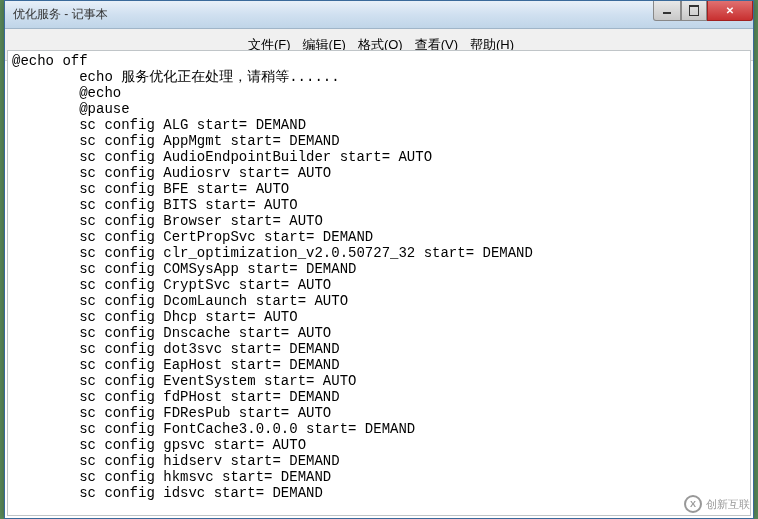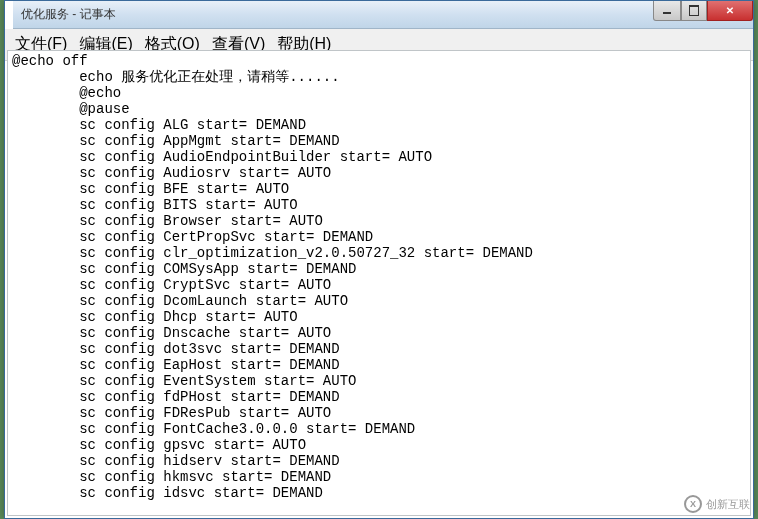--- a/index.html
+++ b/index.html
@@ -1,28 +1,28 @@
 <!DOCTYPE html>
 <html><head>
 <meta charset="utf-8">
 <style>
 * { margin: 0; padding: 0; box-sizing: border-box; }
 body { font-family: "Microsoft YaHei", "SimSun", sans-serif; background: #5a8a5a; width: 758px; height: 519px; overflow: hidden; position: relative; }
 .window { position: absolute; left: 4px; top: 0; width: 750px; height: 519px; background: #fff; border: 1px solid #3a6a9a; border-radius: 0; box-shadow: 0 0 8px rgba(0,0,0,0.3); }
-.titlebar { height: 28px; background: linear-gradient(to bottom, #e8f0f8 0%, #d0e0f0 50%, #c0d5e8 100%); border-bottom: 1px solid #a0b5c8; display: flex; align-items: center; padding-left: 8px; position: relative; margin-left: 8px; }
+.titlebar { height: 28px; background: linear-gradient(to bottom, #e8f0f8 0%, #d0e0f0 50%, #c0d5e8 100%); border-bottom: 1px solid #a0b5c8; display: flex; align-items: center; padding-left: 8px; position: relative; }
 .titlebar-text { font-size: 12px; color: #333; }
 .window-controls { position: absolute; right: 0; top: 0; display: flex; height: 20px; }
 .ctrl-btn { width: 30px; height: 20px; border: 1px solid #888; border-top: none; display: flex; align-items: center; justify-content: center; font-size: 10px; cursor: pointer; }
 .ctrl-min { background: linear-gradient(to bottom,#e8e8e8,#c8c8c8); border-radius: 0 0 0 3px; width: 28px; }
 .ctrl-max { background: linear-gradient(to bottom,#e8e8e8,#c8c8c8); width: 26px; }
 .ctrl-close { background: linear-gradient(to bottom,#e07070,#c83030); color: #fff; border-radius: 0 0 3px 0; width: 46px; border-color: #a02020; }
 .ctrl-min::before { content: ""; width: 8px; height: 2px; background: #333; margin-top: 4px; }
 .ctrl-max::before { content: ""; width: 8px; height: 8px; border: 1px solid #333; border-top-width: 2px; }
 .ctrl-close::before { content: "✕"; font-weight: bold; }
-.menubar { height: 32px; background: #f0f0f0; border-bottom: 1px solid #d0d0d0; display: flex; align-items: center; padding-left: 4px; font-size: 16px; }
+.menubar { height: 32px; background: #f0f0f0; border-bottom: 1px solid #d0d0d0; display: flex; align-items: center; padding-left: 4px; font-size: 13px; justify-content: center; }
 .menu-item { padding: 2px 6px; cursor: pointer; }
 .content-wrap { position: absolute; top: 49px; left: 2px; right: 2px; bottom: 2px; background: #fff; border: 1px solid #c0c5c8; }
 .content { width: 100%; height: 100%; overflow: auto; padding: 2px 4px; font-family: Liberation Mono, monospace; font-size: 14px; line-height: 16px; white-space: pre; color: #000; }
 .content::-webkit-scrollbar { width: 17px; }
 .content::-webkit-scrollbar-track { background: #f0f0f0; border-left: 1px solid #d0d0d0; }
 .content::-webkit-scrollbar-thumb { background: linear-gradient(to right,#e0e8f0,#c0d0e0); border: 1px solid #a0b0c0; border-radius: 2px; }
 .content::-webkit-scrollbar-button { height: 17px; background: #e0e8f0; border: 1px solid #a0b0c0; }
 .watermark { position: absolute; right: 8px; bottom: 6px; display: flex; align-items: center; gap: 4px; opacity: 0.6; font-size: 11px; color: #555; pointer-events: none; }
 .watermark-logo { width: 18px; height: 18px; border: 2px solid #555; border-radius: 50%; display: flex; align-items: center; justify-content: center; font-size: 9px; font-weight: bold; }
 </style>

